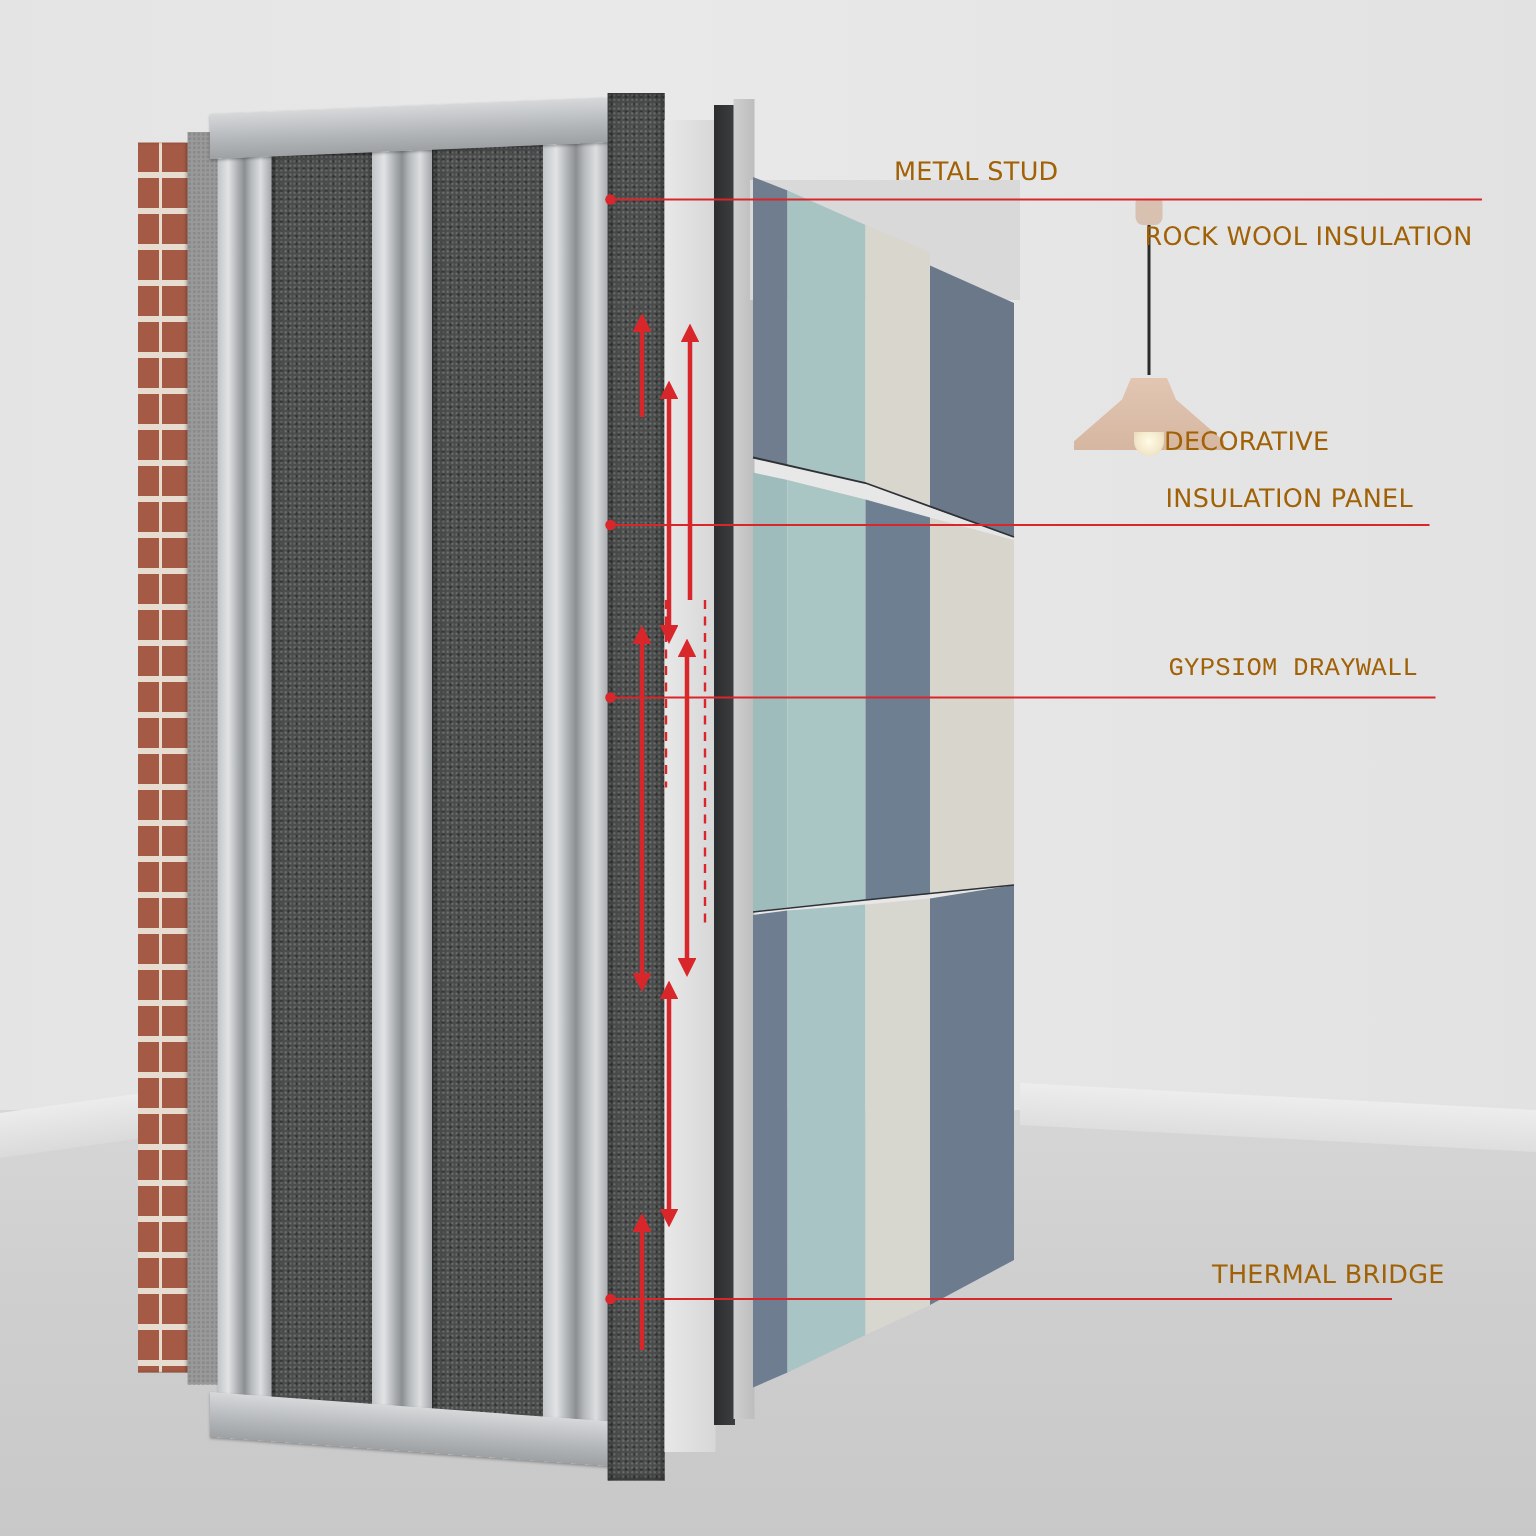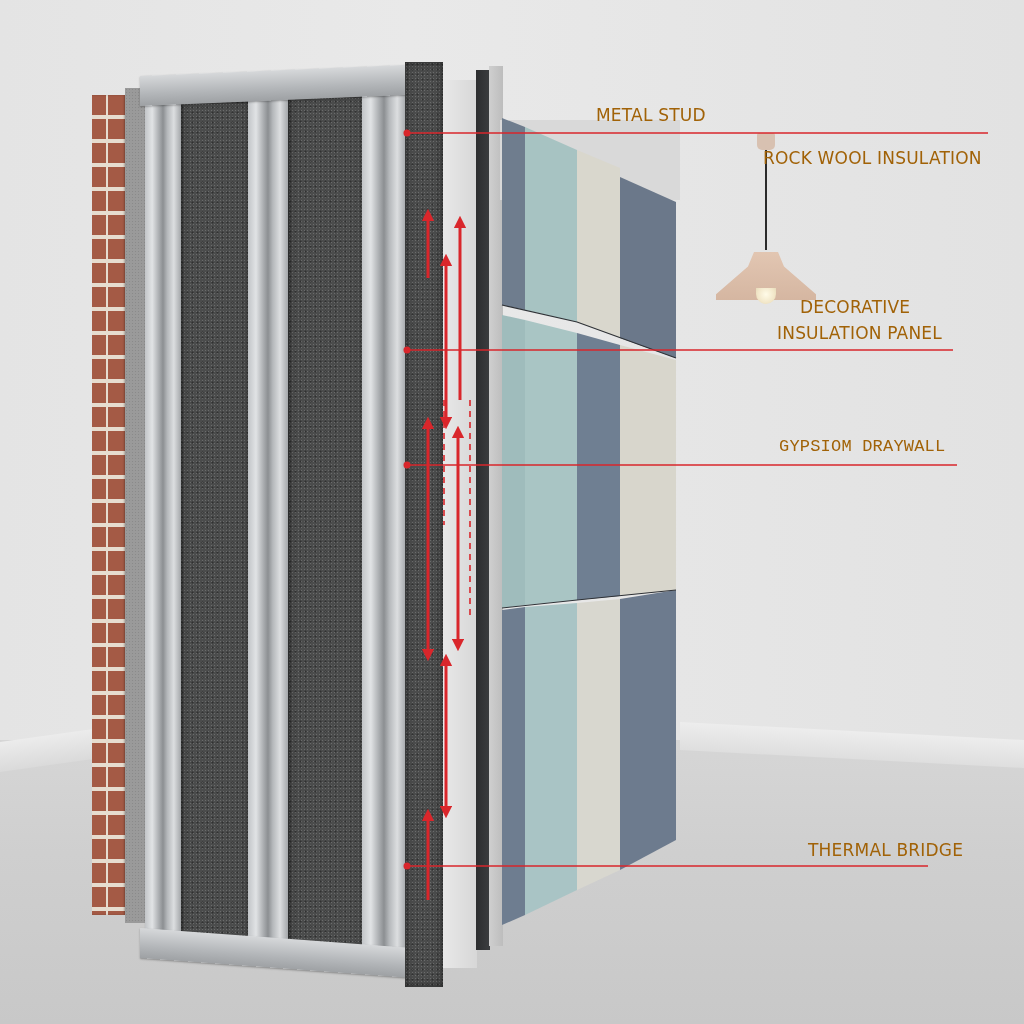--- a/index.html
+++ b/index.html
@@ -196,16 +196,16 @@
       <line x1="428" x2="428" y1="900" y2="815" stroke="#d9262b" stroke-width="3" marker-end="url(#ah)"></line>
     </g>
   <g id="dash-group">
       <line x1="444" x2="444" y1="400" y2="525" stroke="#d9262b" stroke-width="1.6" stroke-dasharray="6 5"></line>
       <line x1="470" x2="470" y1="400" y2="615" stroke="#d9262b" stroke-width="1.6" stroke-dasharray="6 5"></line>
     </g>
 </svg>
 
 <div class="label" style="left:596px;top:104px;">METAL STUD</div>
 <div class="label" style="left:763px;top:104px;margin-top:43px;">ROCK WOOL INSULATION</div>
-<div class="label" style="left:776px;top:296px;margin-left:24px;">DECORATIVE</div>
+<div class="label" style="left:776px;top:284px;">DECORATIVE</div>
 <div class="label" style="left:777px;top:322px;text-align:center;">INSULATION PANEL</div>
 <div class="label" style="left:779px;top:436px;font-family:Liberation Mono, monospace;">GYPSIOM DRAYWALL</div>
 <div class="label" style="left:808px;top:839px;">THERMAL BRIDGE</div>
 
 </body></html>

